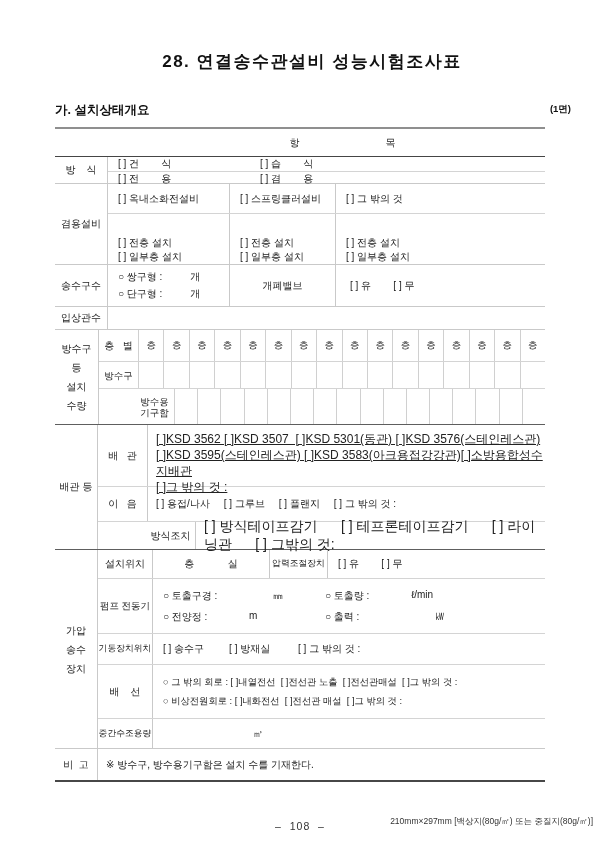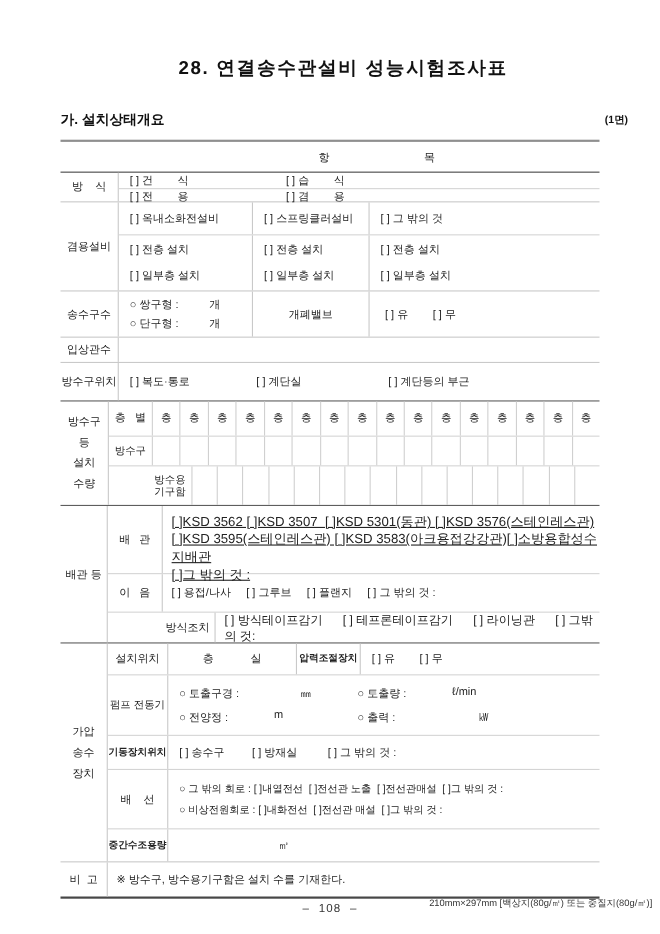--- a/index.html
+++ b/index.html
@@ -28,42 +28,42 @@
   .hc{display:flex;align-items:center;justify-content:center;}
   .pl8{padding-left:8px;}.pl10{padding-left:10px;}.pl14{padding-left:14px;}
   .lb{border-bottom:1px solid #d4d4d4;}
   .rb{border-right:1px solid #c9c9c9;}
 
   .h27{height:27px;}.h81{height:81px;}.h42{height:42px;}.h23{height:23px;}.h35a{height:35px;}
   .sub13{flex:1;display:flex;align-items:center;}
   .mspan1{width:152px;padding-left:10px;}
   .c1{width:122px;flex:none;}.c2{width:106px;flex:none;}.c3{flex:1;min-width:0;}
   .sys{height:30px;}.cov{height:50px;}
-  .covcell{display:flex;flex-direction:column;justify-content:center;gap:10px;padding-left:10px;}
+  .covcell{display:flex;flex-direction:column;justify-content:flex-end;gap:0;padding-left:10px;}
   .twolines{display:flex;flex-direction:column;justify-content:center;gap:3px;padding-left:10px;}
 
   
   .flsec{height:95px;}
   .flrows{flex:1;display:flex;flex-direction:column;min-width:0;}
   .flrow{display:flex;align-items:stretch;}
   .flh{height:32px;}.flr1{height:27px;}.flr2{height:35px;margin-left:36px;}
   .flc0{width:39px;flex:none;display:flex;flex-direction:column;align-items:center;justify-content:center;font-size:9.5px;line-height:11px;}
   .fcell{flex:1;border-left:1px solid #d0d0d0;display:flex;align-items:center;justify-content:center;font-size:9.5px;}
   .lab .stack{line-height:19px;}
 
   
   .pipesec{height:125px;}.pumpsec{height:199px;}
   .secrows{flex:1;display:flex;flex-direction:column;min-width:0;}
   .srow{display:flex;align-items:stretch;}
   .sublab{display:flex;align-items:center;justify-content:center;text-align:center;
           border-right:1px solid #c9c9c9;flex:none;}
   .scnt{flex:1;min-width:0;}
   .p1{height:62px;}.p2{height:35px;}.p3{height:27px;margin-left:48px;}
   .pipelines{padding:6px 0 0 8px;font-size:12px;line-height:16px;text-decoration:underline;}
-  .f93{font-size:11px;}.f95{font-size:9.5px;}.f88{font-size:8.8px;font-weight:bold;}
+  .f93{font-size:14px;}.f95{font-size:9.5px;}.f88{font-size:8.8px;}
   .q1{height:29px;}.q2{height:55px;}.q3{height:31px;}.q4{height:54px;}.q5{height:29px;}
   .q1a{width:117px;flex:none;}.q1b{width:58px;flex:none;}.q1c{flex:1;}
   .mgrid{flex:1;display:grid;grid-template-columns:162px 1fr;align-content:center;row-gap:7px;padding-left:10px;}
   .mcell{display:flex;}
   .ml1{width:86px;flex:none;}
   .ml2{width:110px;flex:none;}
   .wirelines{padding:8px 0 0 10px;font-size:9.3px;line-height:19px;}
   .tank{padding-left:100px;display:flex;align-items:center;}
   .h31{height:31px;}
 
@@ -139,28 +139,20 @@
         <div class="c2 rb hc" data-bind="table.inlet_count.valve_label">개폐밸브</div>
         <div class="c3 vc pl14" data-bind="table.inlet_count.valve_options">[ ] 유        [ ] 무</div>
       </div>
     </div>
 
     <div class="row h23">
       <div class="lab w53" data-bind="table.riser_count.label">입상관수</div>
       <div class="cnt vc pl10" data-bind="table.riser_count.value"></div>
     </div>
 
-    <div class="row h35a dark">
-      <div class="lab w53" data-bind="table.outlet_location.label">방수구위치</div>
-      <div class="cnt vc">
-        <span style="width:125px;padding-left:10px;" data-bind="table.outlet_location.options.0">[ ] 복도·통로</span>
-        <span style="width:120px;" data-bind="table.outlet_location.options.1">[ ] 계단실</span>
-        <span data-bind="table.outlet_location.options.2">[ ] 계단등의 부근</span>
-      </div>
-    </div>
 
     <div class="row flsec dark">
       <div class="lab w44">
         <span class="stack" data-bind="table.outlet_install.label_lines.0">방수구</span>
         <span class="stack" data-bind="table.outlet_install.label_lines.1">등</span>
         <span class="stack" data-bind="table.outlet_install.label_lines.2">설치</span>
         <span class="stack" data-bind="table.outlet_install.label_lines.3">수량</span>
       </div>
       <div class="flrows">
         <div class="flrow flh lb">

